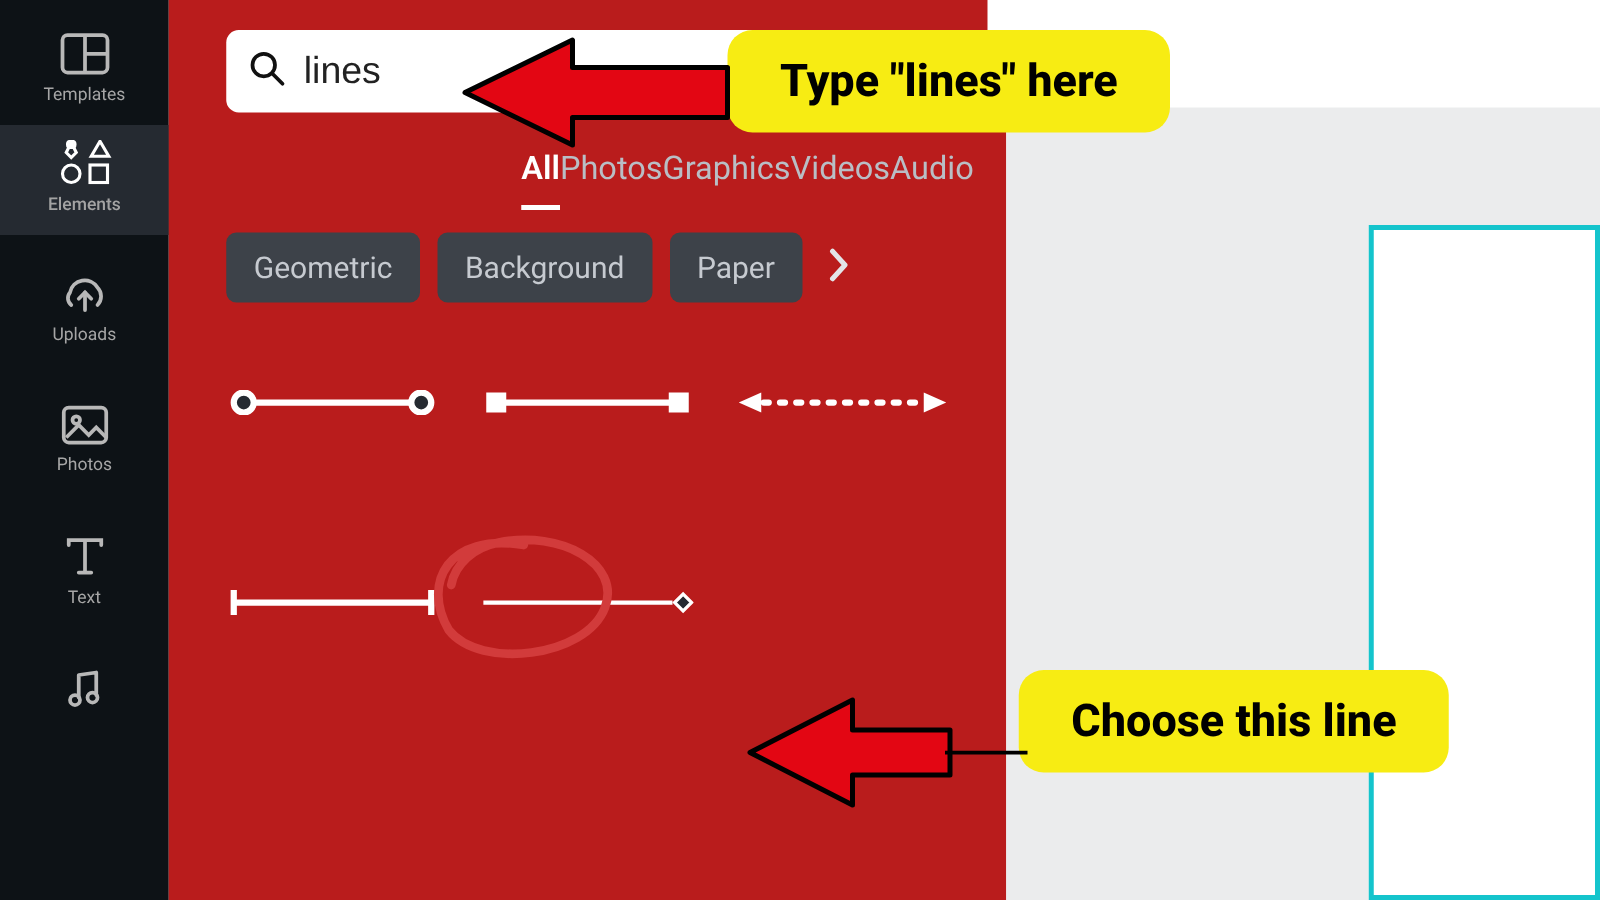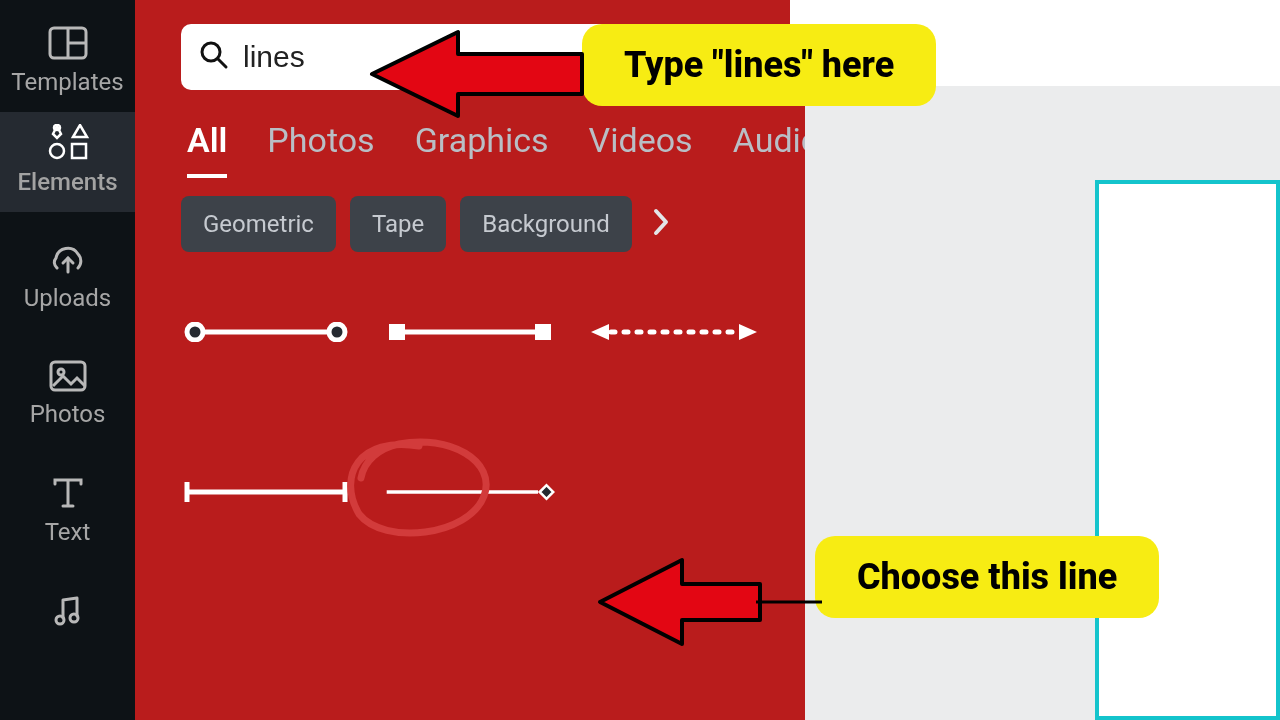--- a/index.html
+++ b/index.html
@@ -2,28 +2,28 @@
 <html><head>
 <meta charset="utf-8">
 <style>
   * { box-sizing: border-box; margin: 0; padding: 0; }
   body { width: 1280px; height: 720px; overflow: hidden; font-family: -apple-system, BlinkMacSystemFont, "Segoe UI", Roboto, Helvetica, Arial, sans-serif; background: #fff; position: relative; }
 
   
   .nav { position: absolute; left: 0; top: 0; width: 135px; height: 720px; background: #0d1216; display: flex; flex-direction: column; align-items: center; padding-top: 14px; color: #a6a6a6; }
   .nav-item { width: 135px; text-align: center; padding: 12px 0 16px; cursor: pointer; }
   .nav-item.active { background: #252a31; color: #fff; border-radius: 0; }
-  .nav-item .lbl { font-size: 24px; margin-top: 8px; font-weight: 400; }
+  .nav-item .lbl { font-size: 14px; margin-top: 8px; font-weight: 400; }
   .nav-icon { display:flex; justify-content:center; }
 
   
   .panel { position: absolute; left: 135px; top: 0; width: 670px; height: 720px; background: #b91c1c; padding: 24px 26px 0 46px; color: #fff; }
   .search { background: #fff; border-radius: 10px; height: 66px; display:flex; align-items:center; padding: 0 18px; }
   .search input { border: none; outline: none; font-size: 30px; color: #222; width: 100%; margin-left: 14px; }
-  .tabs { display: flex; gap: 40px; margin: 30px 0 14px 6px; font-size: 34px; color: #b9bec5; }
+  .tabs { display: flex; margin: 30px 0 14px 6px; font-size: 26px; color: #b9bec5; justify-content: flex-end; }
   .tab { cursor: pointer; padding-bottom: 14px; }
   .tab.active { color: #fff; font-weight: 600; border-bottom: 4px solid #fff; }
   .chips { display:flex; gap: 14px; margin: 18px 0 60px 0; align-items:center; }
   .chip { background: #3d4249; color: #c6cad0; font-size: 24px; padding: 14px 22px; border-radius: 8px; cursor: pointer; }
   .chip-arrow { color:#e3e5e8; cursor:pointer; padding-left:6px; }
 
   .results { display:flex; flex-direction:column; gap: 120px; }
   .row { display:flex; gap: 34px; }
   .thumb { width: 170px; height: 40px; display:flex; align-items:center; justify-content:center; cursor:pointer; }
 
@@ -126,22 +126,22 @@
   <div class="tabs">
     <div class="tab active">All</div>
     <div class="tab">Photos</div>
     <div class="tab">Graphics</div>
     <div class="tab">Videos</div>
     <div class="tab">Audio</div>
   </div>
 
   <div class="chips">
     <div class="chip">Geometric</div>
-    <div class="chip">Tape</div>
     <div class="chip">Background</div>
+    <div class="chip">Paper</div>
     <div class="chip-arrow">
       <svg width="18" height="30" viewBox="0 0 18 30">
           <polyline points="4,4 14,15 4,26" fill="none" stroke="#e3e5e8" stroke-width="4" stroke-linecap="round" stroke-linejoin="round"></polyline>
         </svg>
     </div>
   </div>
 
   <div class="results">
     <div class="row">
       <div class="thumb">

